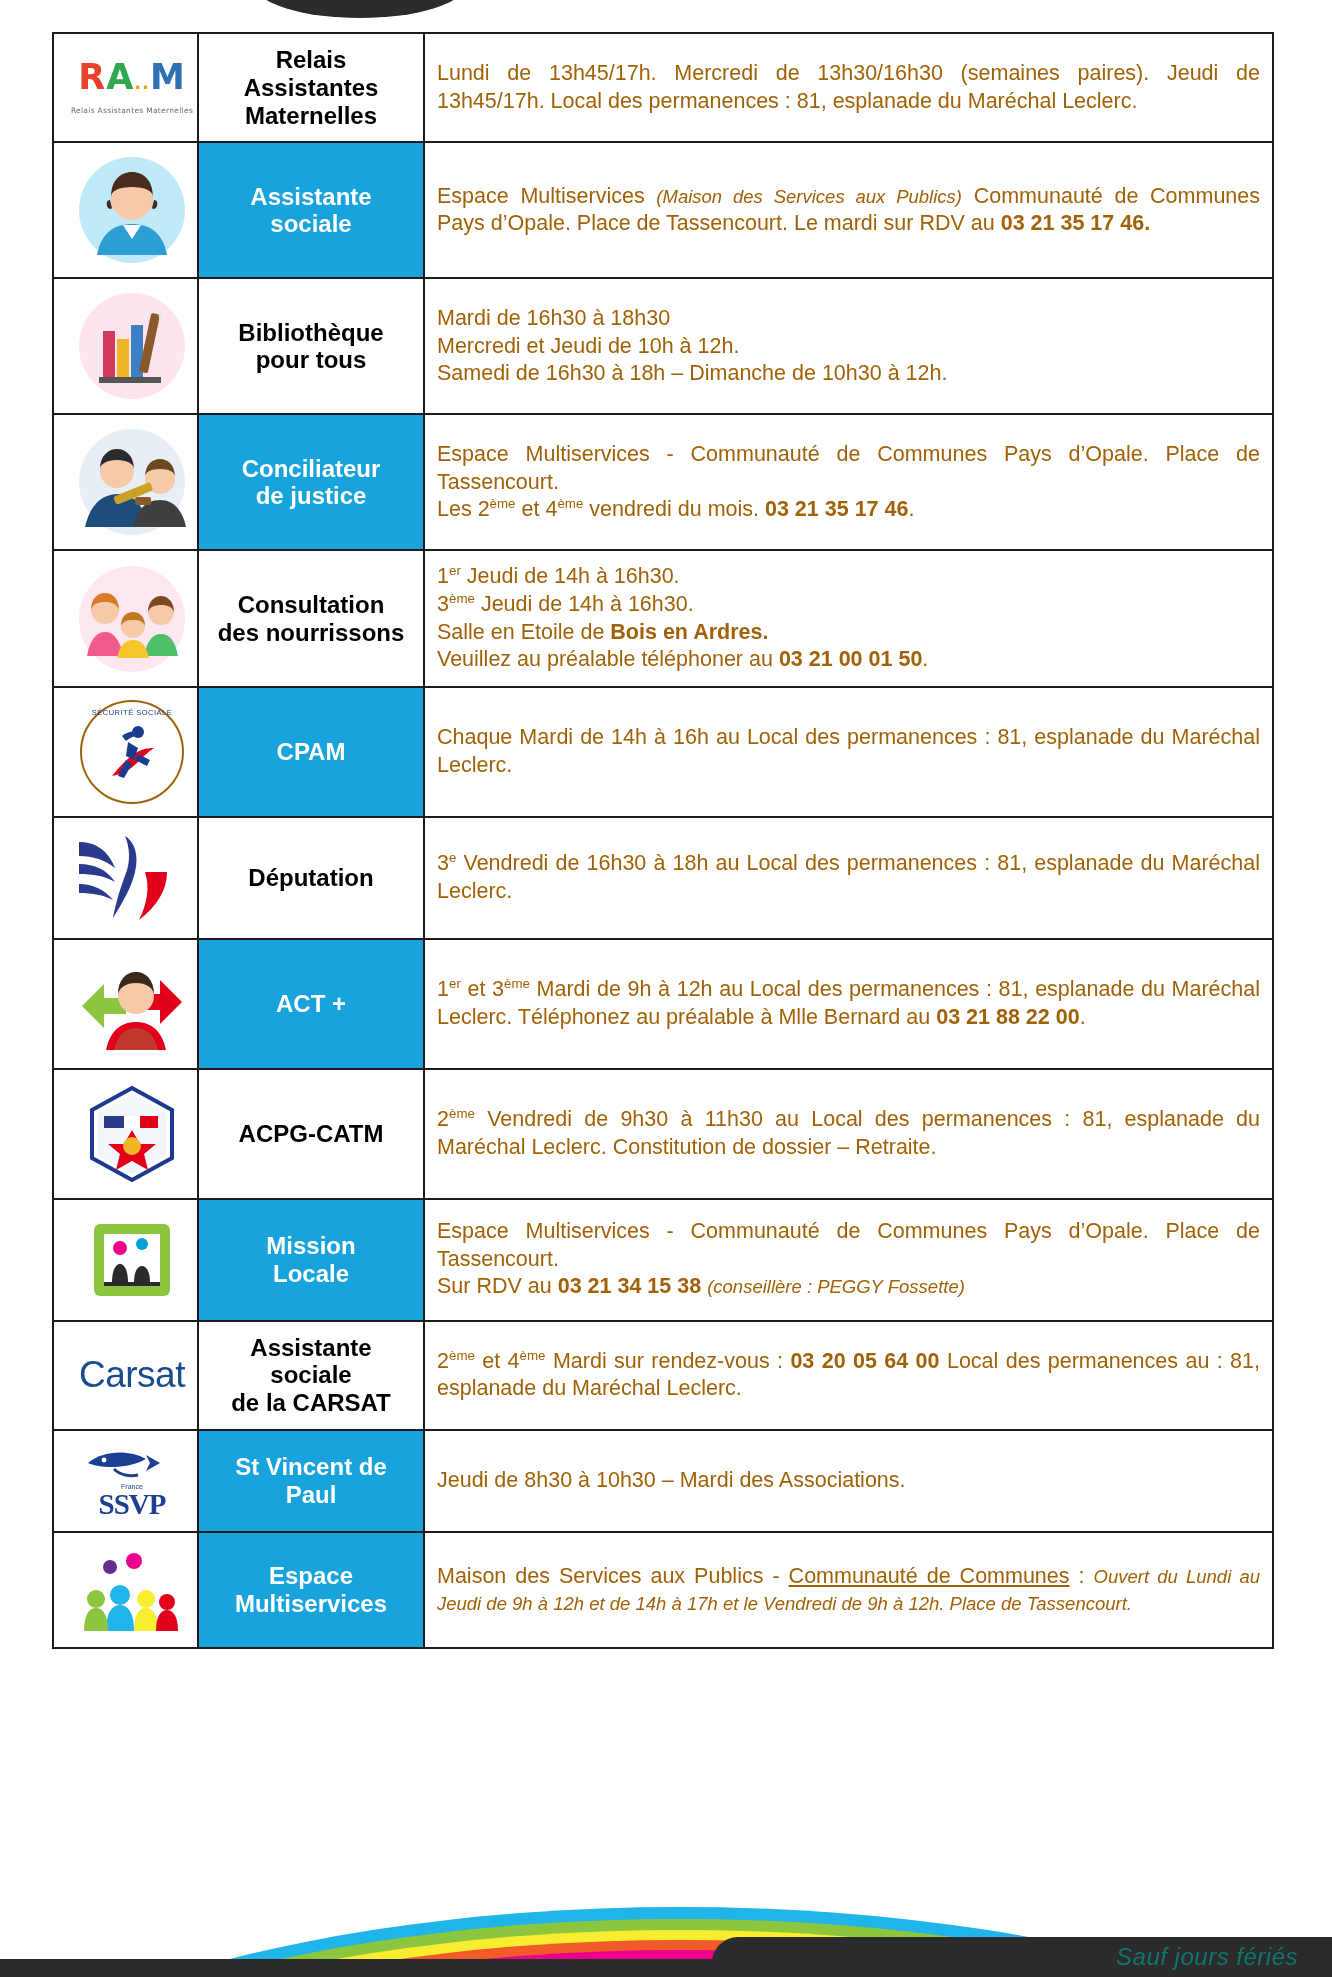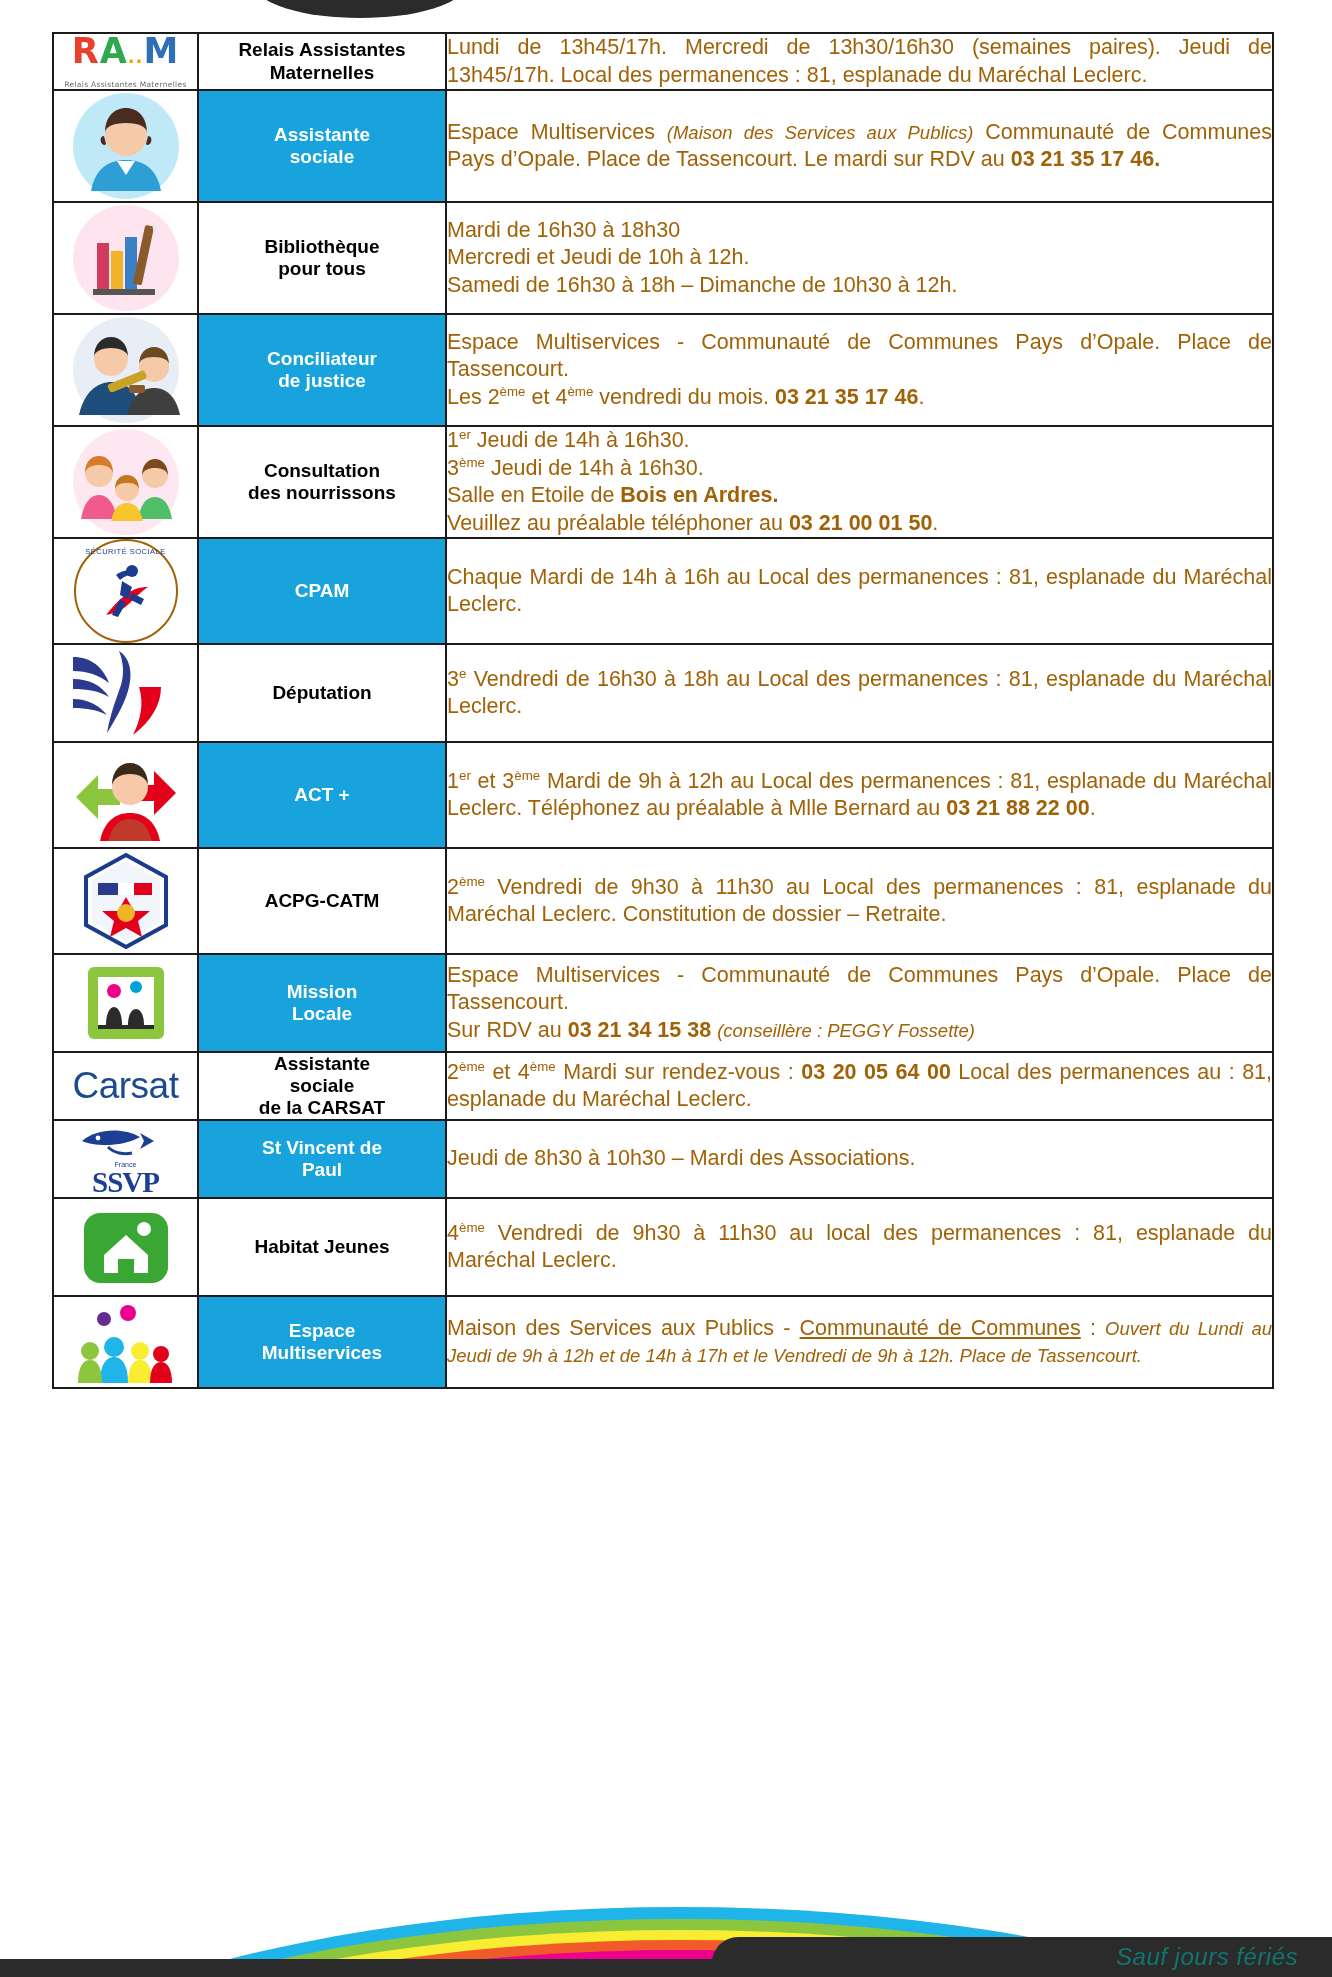--- a/index.html
+++ b/index.html
@@ -43,32 +43,32 @@
     width: 1222px;
   }
   table.svc {
     border-collapse: collapse;
     width: 1222px;
     table-layout: fixed;
   }
   table.svc td {
     border: 2px solid #1b1b1b;
     vertical-align: middle;
-    padding: 0;
+    padding: 12px;
   }
   td.logo {
     width: 145px;
     text-align: center;
     background: #ffffff;
   }
   td.name {
-    width: 248px;
+    width: 226px;
     text-align: center;
     font-weight: bold;
-    font-size: 19px;
+    font-size: 24px;
     line-height: 1.16;
     color: #000;
     padding: 4px 6px;
   }
   td.name.blue {
     background: #18a3dc;
     color: #ffffff;
   }
   td.desc {
     padding: 7px 10px 8px 12px;
@@ -385,36 +385,20 @@
             </div>
           </td>
           <td class="name blue">
             <div>St Vincent de<br>Paul</div>
           </td>
           <td class="desc">Jeudi de 8h30 à 10h30 – Mardi des Associations.</td>
         </tr>
         <tr>
           <td class="logo">
             <div class="logo-box">
-              <svg class="ic" width="104" height="96" viewBox="0 0 104 96">
-        <rect x="10" y="14" width="84" height="70" rx="16" fill="#3aa734"></rect>
-        <path d="M30 56l22-20 22 20v18H30z" fill="#ffffff"></path>
-        <rect x="44" y="60" width="16" height="14" fill="#3aa734"></rect>
-        <circle cx="70" cy="30" r="7" fill="#ffffff"></circle>
-      </svg>
-            </div>
-          </td>
-          <td class="name">
-            <div>Habitat  Jeunes</div>
-          </td>
-          <td class="desc">4<sup>ème</sup> Vendredi de 9h30 à 11h30 au local des permanences : 81, esplanade du Maréchal Leclerc.</td>
-        </tr>
-        <tr>
-          <td class="logo">
-            <div class="logo-box">
               <svg class="ic" width="112" height="90" viewBox="0 0 112 90">
         <path d="M30 86c0-18 6-26 14-26s14 8 14 26z" fill="#1fb5e8"></path>
         <circle cx="44" cy="50" r="10" fill="#1fb5e8"></circle>
         <path d="M8 86c0-16 5-23 12-23s12 7 12 23z" fill="#8cc63f"></path>
         <circle cx="20" cy="54" r="9" fill="#8cc63f"></circle>
         <path d="M58 86c0-16 5-23 12-23s12 7 12 23z" fill="#f9ed32"></path>
         <circle cx="70" cy="54" r="9" fill="#f9ed32"></circle>
         <path d="M80 86c0-15 5-21 11-21s11 6 11 21z" fill="#e2001a"></path>
         <circle cx="91" cy="57" r="8" fill="#e2001a"></circle>
         <circle cx="58" cy="16" r="8" fill="#ec008c"></circle>

